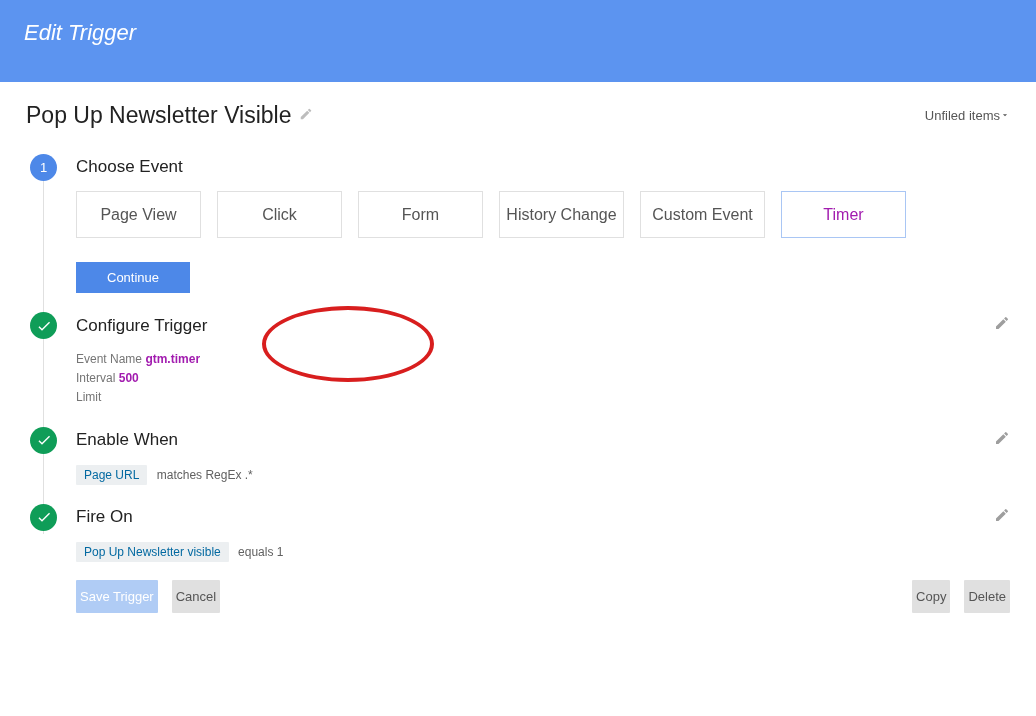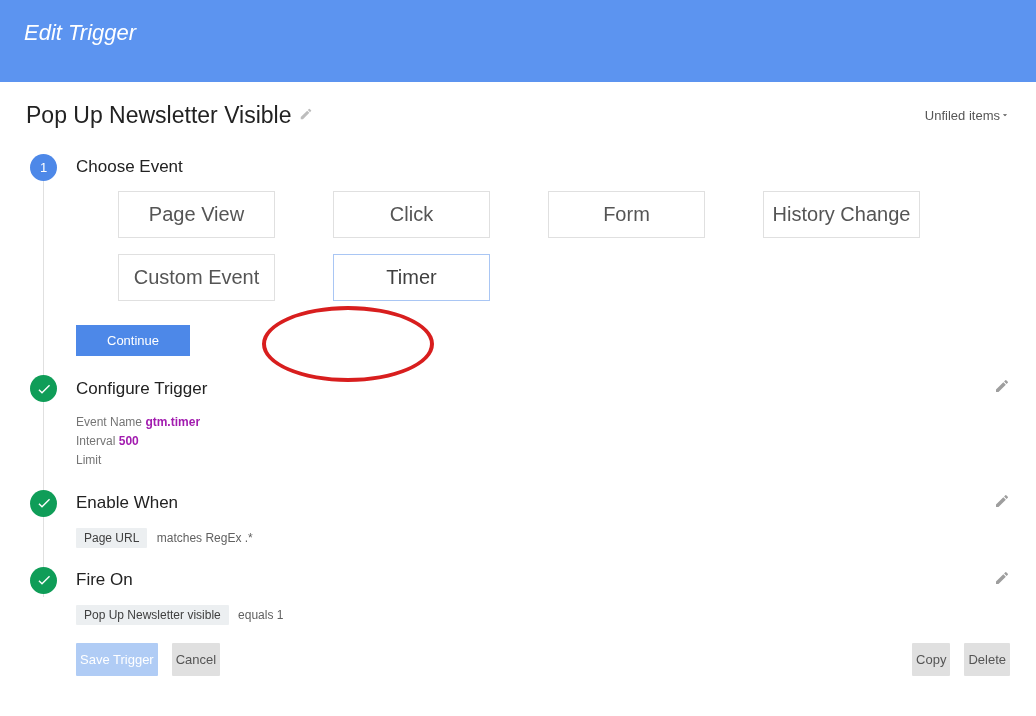--- a/index.html
+++ b/index.html
@@ -82,35 +82,34 @@
 .step-title .spacer { flex: 1; }
 .edit-pencil { color: #9e9e9e; cursor: pointer; }
 
 .event-grid {
   display: flex;
   flex-wrap: wrap;
   gap: 16px;
   margin-bottom: 14px;
 }
 .event-btn {
-  width: 157px;
+  width: 125px;
   height: 47px;
   border: 1px solid #e0e0e0;
   background: #fff;
   color: #555;
-  font-size: 20px;
+  font-size: 16px;
   display: flex;
   align-items: center;
   justify-content: center;
   cursor: pointer;
-  margin-left: 42px;
 }
 .event-btn.selected {
   border: 1px solid #a9c6f4;
-  color: #404040;
+  color: #a21caf;
 }
 
 .continue-btn {
   background: #4d88e8;
   color: #fff;
   border: none;
   padding: 8px 31px;
   font-size: 13px;
   cursor: pointer;
   margin-top: 10px;
@@ -118,21 +117,21 @@
 
 .detail-line {
   font-size: 12px;
   color: #757575;
   line-height: 1.6;
 }
 .detail-line b { color: #a21caf; font-weight: 600; }
 
 .chip {
   background: #eceff1;
-  color: #404040;
+  color: #0369a1;
   font-size: 12px;
   padding: 3px 8px;
   border-radius: 1px;
   display: inline-block;
   margin-right: 6px;
 }
 .chip-row { font-size: 12px; color: #616161; margin-top: 4px; }
 
 .footer-row {
   display: flex;

